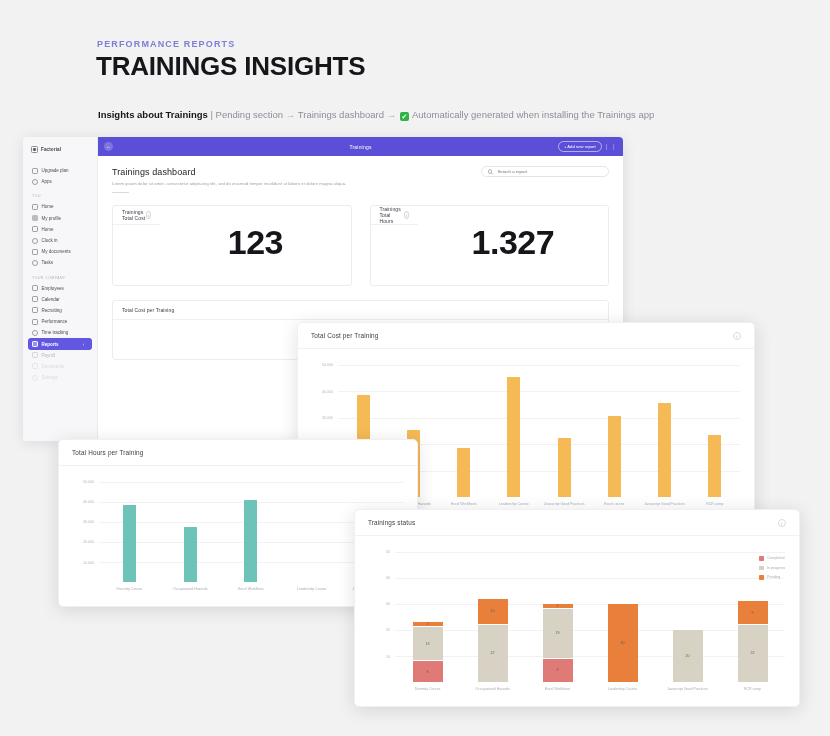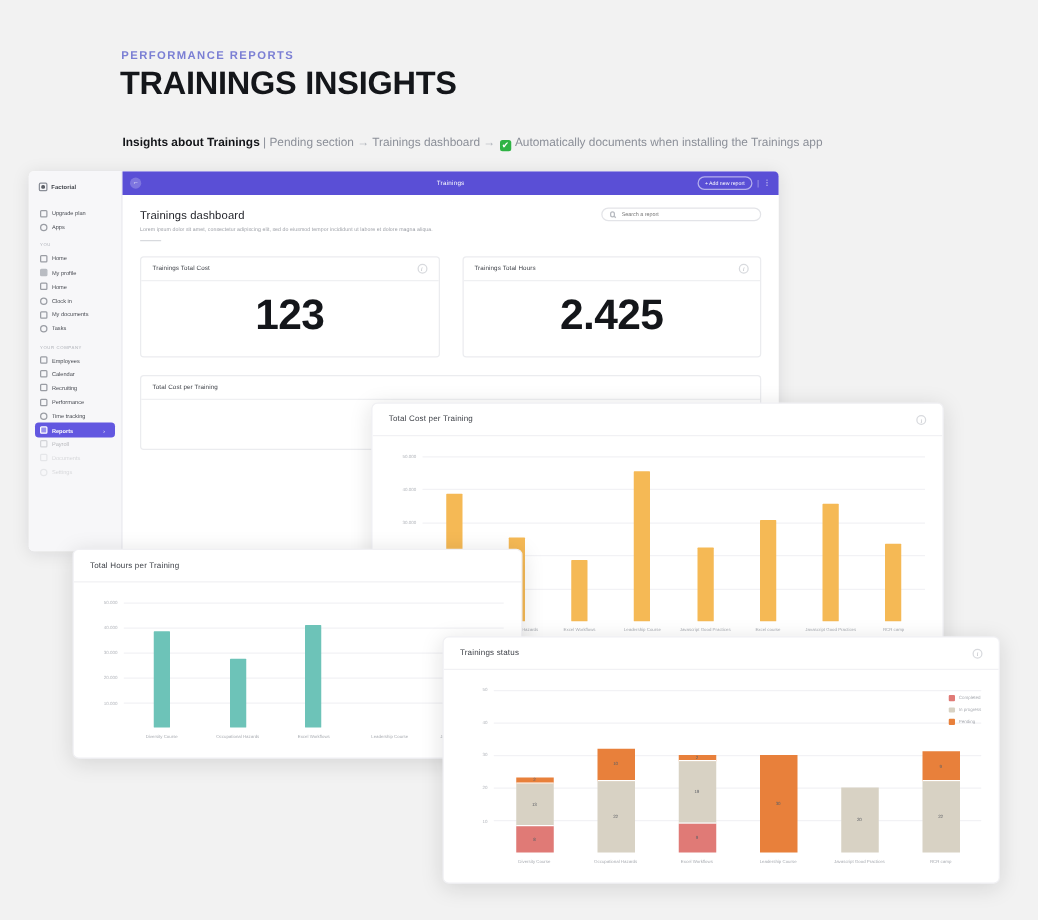--- a/index.html
+++ b/index.html
@@ -116,21 +116,21 @@
     width:2px; height:.7px; background:#b6b9bf; transform:rotate(45deg);
   }
   .search-box input{
     border:0; outline:0; font-size:4.3px; color:#b6b9bf; width:100%;
     font-family:"Liberation Sans", sans-serif; background:transparent;
   }
 
   .kpi-row{ display:flex; gap:18px; margin-top:12px; }
   .kpi-card{
     flex:1; height:81px; border:.8px solid #ebecef; border-radius:3px;
-    background:#fff; display:flex; flex-direction:column;
+    background:#fff; display:flex; 
   }
   .card-head{
     height:19px; flex:0 0 19px; border-bottom:.8px solid #eff0f2;
     display:flex; align-items:center; padding:0 9px;
   }
   .card-head .ttl{ font-size:5px; color:#3d4047; font-weight:500; letter-spacing:.1px;}
   .info-dot{
     margin-left:auto; width:8px;height:8px;border-radius:50%;
     border:.7px solid #d8dade; color:#a9acb3; font-size:4.6px;
     line-height:7px; text-align:center; font-style:italic; font-family:"Liberation Serif",serif;
@@ -197,21 +197,21 @@
 <div class="eyebrow">PERFORMANCE REPORTS</div>
 <div class="page-title">TRAININGS INSIGHTS</div>
 <div class="subline">
   <b>Insights about Trainings</b>
   <span>|</span>
   <span>Pending section</span>
   <span class="arrow">→</span>
   <span>Trainings dashboard</span>
   <span class="arrow">→</span>
   <span class="check-badge">✔</span>
-  <span>Automatically documents when installing the Trainings app</span>
+  <span>Automatically generated when installing the Trainings app</span>
 </div>
 
 <div class="app-window">
 
   <div class="sidebar">
     <div class="brand">
       <span class="brand-mark">
           <i></i>
         </span>
       <span class="brand-name">Factorial</span>
@@ -324,21 +324,21 @@
             <span class="ttl">Trainings Total Cost</span>
             <span class="info-dot">i</span>
           </div>
           <div class="kpi-value">123</div>
         </div>
         <div class="kpi-card">
           <div class="card-head">
             <span class="ttl">Trainings Total Hours</span>
             <span class="info-dot">i</span>
           </div>
-          <div class="kpi-value">2.425</div>
+          <div class="kpi-value">1.327</div>
         </div>
       </div>
 
       <div class="lower-card">
         <div class="card-head">
           <span class="ttl">Total Cost per Training</span>
         </div>
       </div>
     </div>
   </div>

